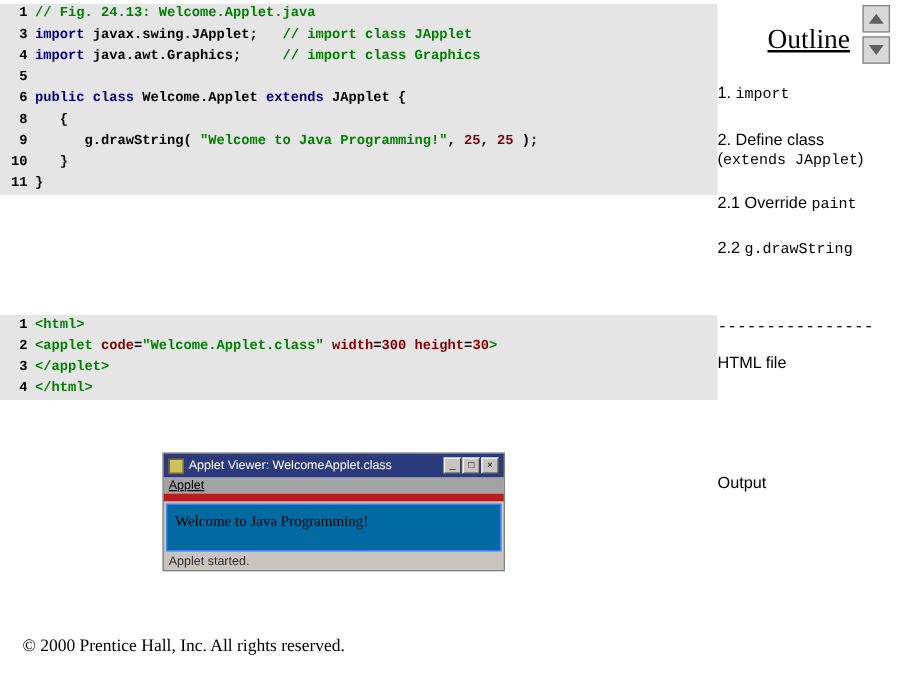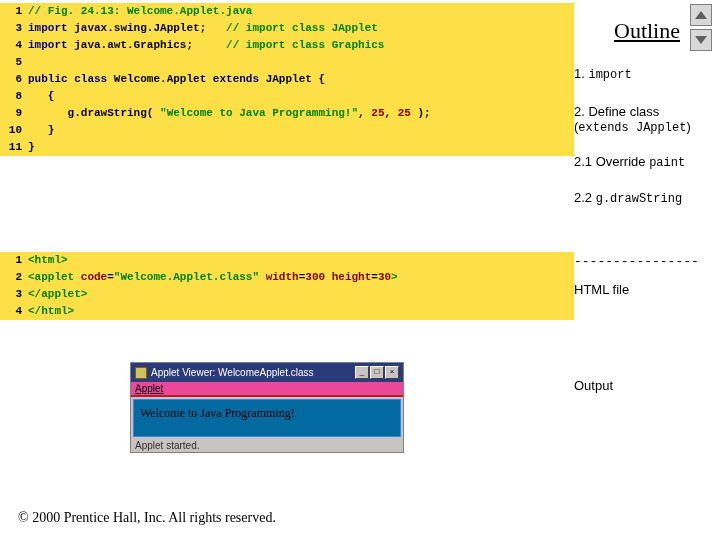--- a/index.html
+++ b/index.html
@@ -14,21 +14,21 @@
     overflow: hidden;
   }
   .slide {
     position: relative;
     width: 720px;
     height: 540px;
   }
   .code-block {
     position: absolute;
     left: 0;
-    background: #fde047;
+    background: #e5e5e5;
     font-family: "Courier New", monospace;
     font-weight: bold;
     font-size: 11px;
     line-height: 17px;
   }
   .code-row {
     white-space: pre;
     height: 17px;
   }
   .ln {
@@ -126,21 +126,21 @@
   .title-left { display:flex; align-items:center; gap:4px;text-align:center; }
   .tb-icon {
     width:10px;height:10px;background:#d0c060;border:1px solid #806000;
   }
   .tb-btns { display:flex; gap:1px; }
   .tb-btn {
     width:12px;height:11px;background:#c8c4c0;border:1px solid #fff;
     border-right-color:#404040;border-bottom-color:#404040;
     font-size:8px;line-height:9px;text-align:center;color:#000;
   }
-  .menubar { padding: 1px 4px; background:#ec4899; border-bottom:2px solid #b91c1c;text-decoration:underline;}
+  .menubar { padding: 1px 4px; background:#a3a3a3; border-bottom:6px solid #b91c1c;text-decoration:underline;}
   .client {
     background:#0369a1; border:1px solid #3b82f6; margin:2px;
     height:30px; padding:6px 10px 0 6px;
     font-family: "Times New Roman", serif; font-size:12px;
   }
   .status { padding:1px 4px; color:#303030; }
 
   .dashes {
     font-family: "Courier New", monospace;
     letter-spacing: 0;

